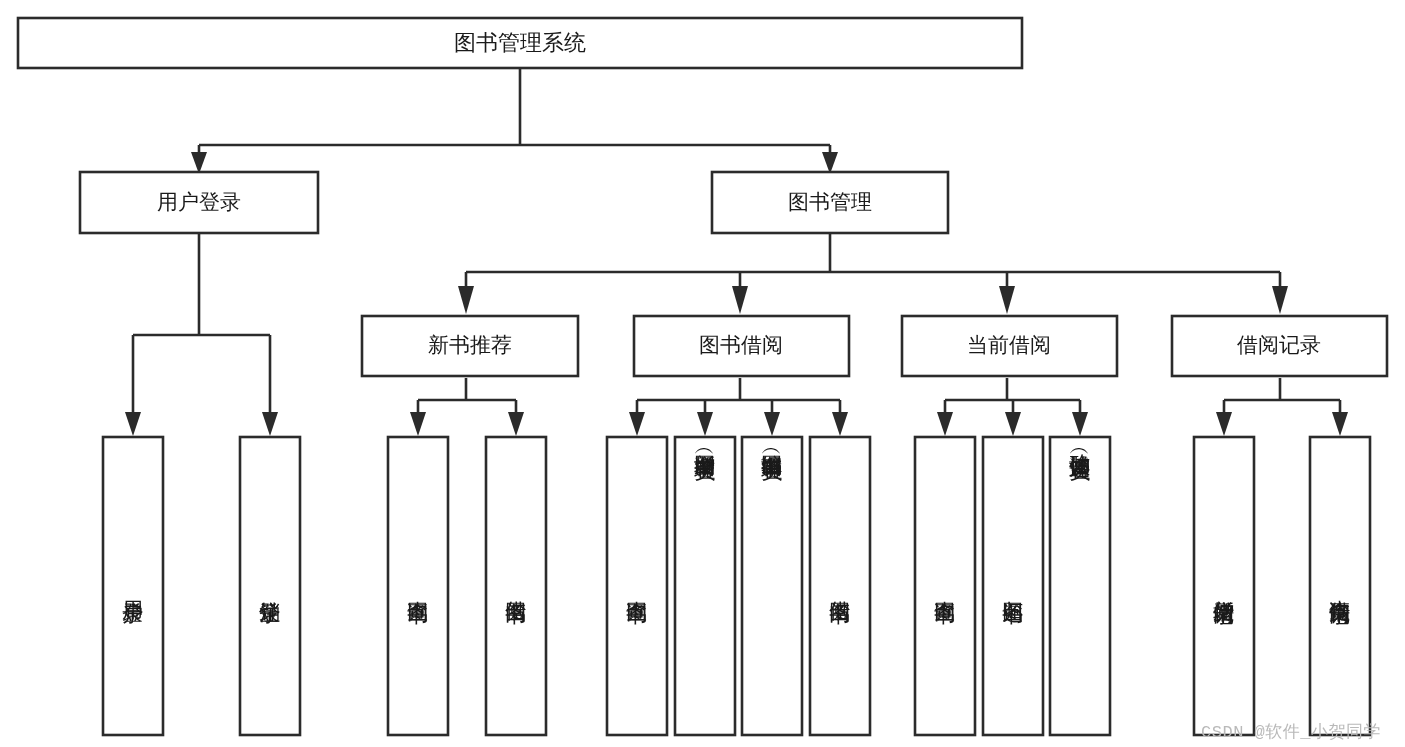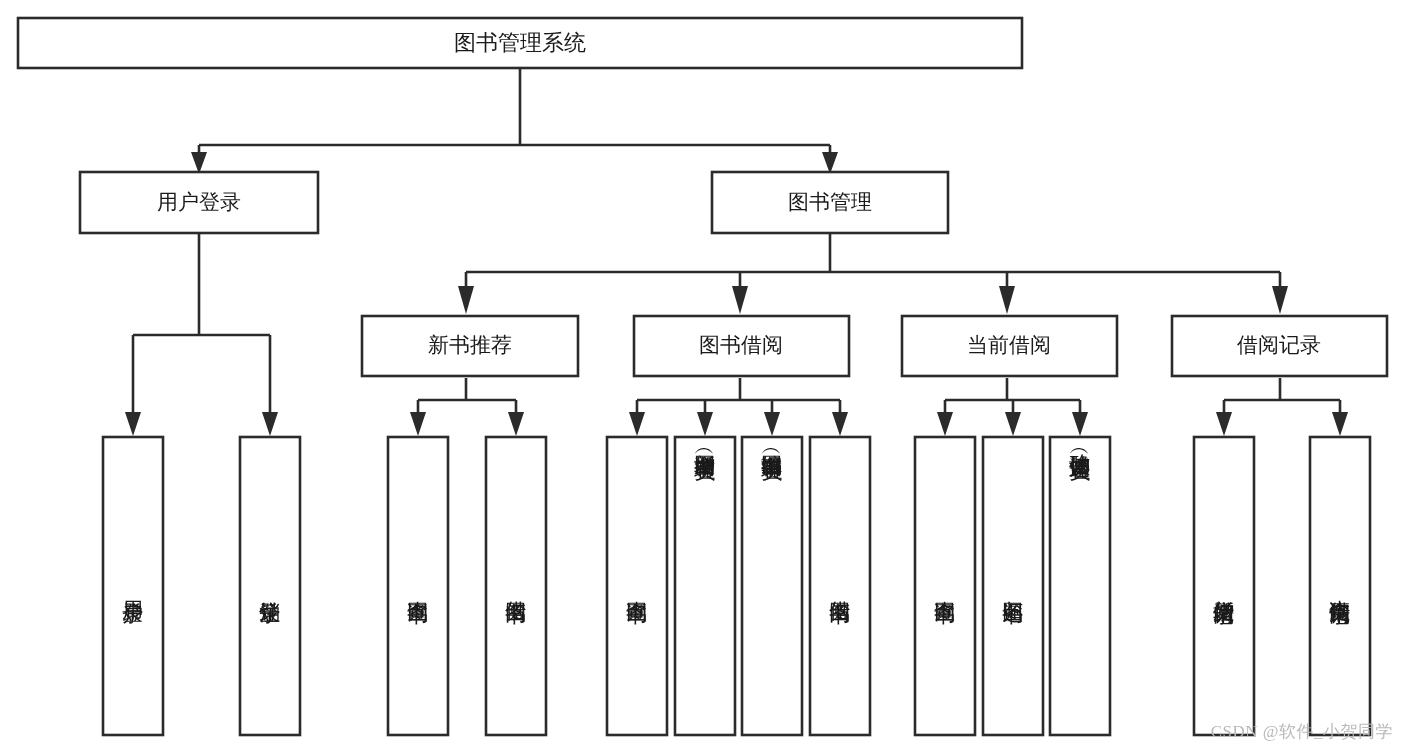--- a/index.html
+++ b/index.html
@@ -66,23 +66,23 @@
     font-family: "Liberation Sans", "DejaVu Sans", sans-serif;
     font-size: 21px;
     line-height: 1.12;
     color: #1a1a1a;
     letter-spacing: 1px;
     white-space: nowrap;
     text-align: center;
   }
   .watermark {
     position: absolute;
-    right: 12px;
+    right: 24px;
     bottom: 4px;
-    font-family: Liberation Serif, serif;
+    font-family: Liberation Mono, monospace;
     font-size: 17px;
     color: #b9b9b9;
     letter-spacing: 0.5px;
     white-space: nowrap;
   }
 </style>
 </head>
 <body>
 
 <div id="diagram-root">

